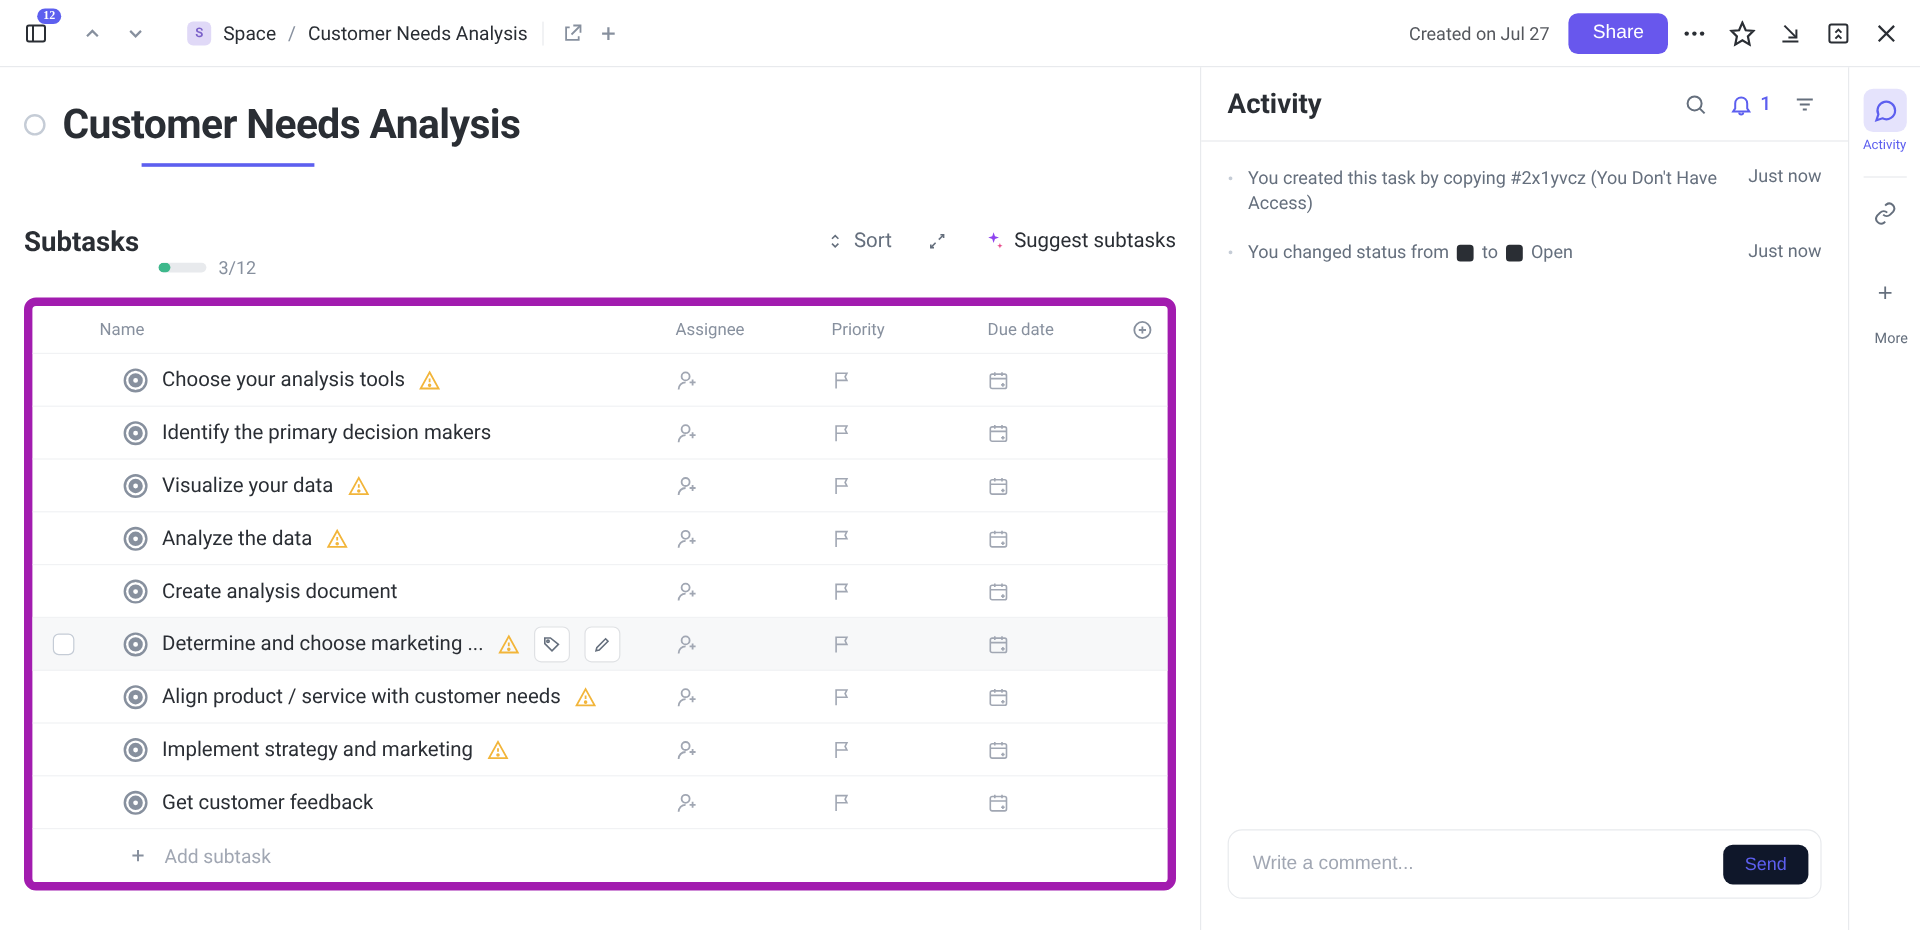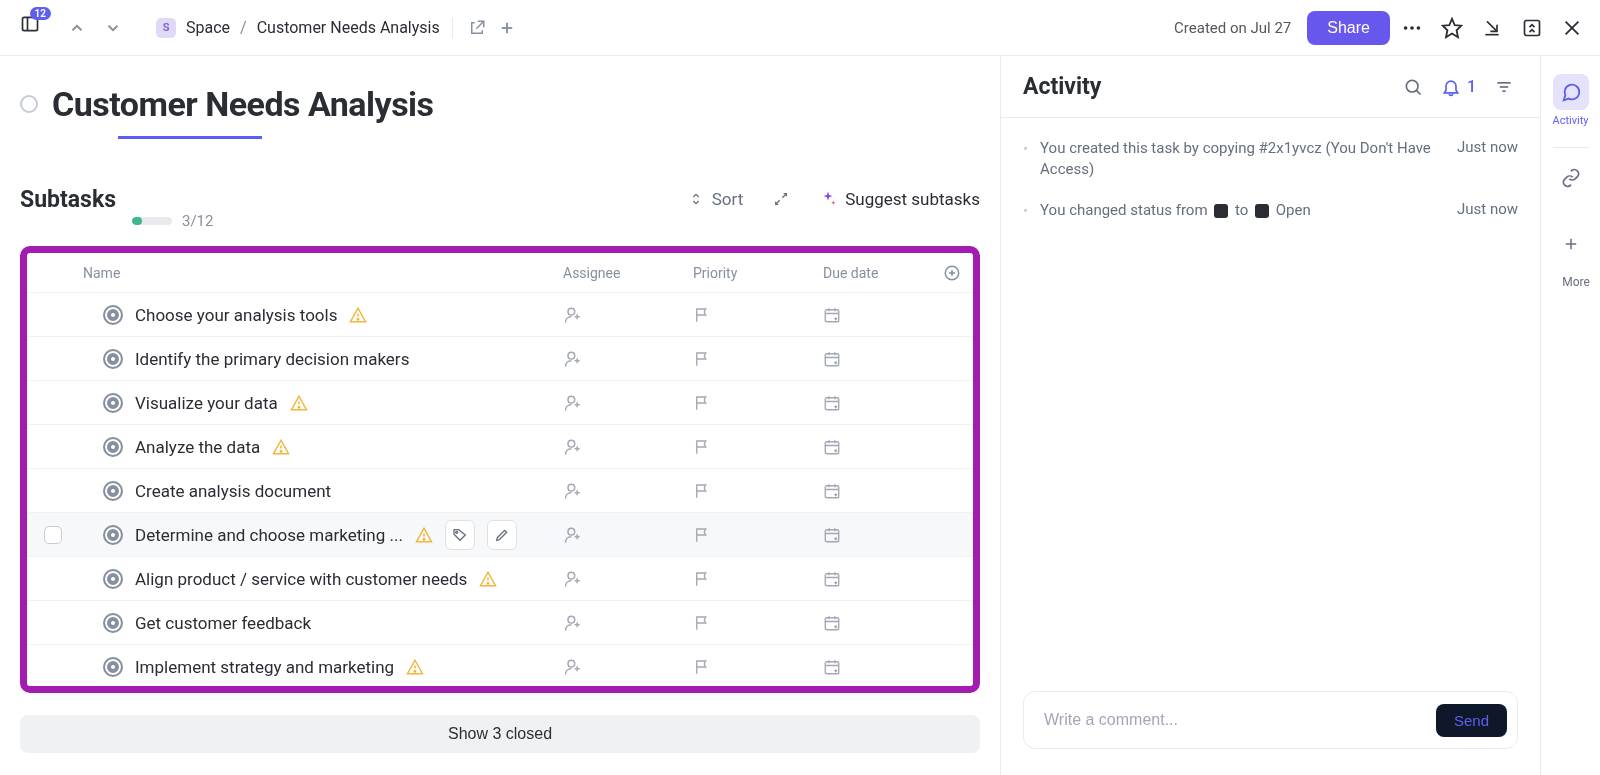--- a/index.html
+++ b/index.html
@@ -1,21 +1,21 @@
 <!DOCTYPE html>
 <html><head>
 <meta charset="utf-8">
 <style>
   * { box-sizing: border-box; margin: 0; padding: 0; }
   html, body { width: 1600px; height: 775px; font-family: -apple-system, BlinkMacSystemFont, "Segoe UI", Roboto, sans-serif; background: #fff; color: #2a2e34; overflow: hidden; }
   svg { display: block; }
 
   
   .topbar { height: 56px; display: flex; align-items: center; padding: 0 16px; border-bottom: 1px solid #e8eaed; }
-  .sidebar-toggle { position: relative; display: flex; justify-content: center; width: 28px; height: 28px; border-radius: 6px; cursor: pointer; color: #2a2e34; }
+  .sidebar-toggle { position: relative; display: flex; align-items: center; justify-content: center; width: 28px; height: 28px; border-radius: 6px; cursor: pointer; color: #2a2e34; font-family: Liberation Serif, serif; }
   .sidebar-toggle .badge { position: absolute; top: -7px; right: -7px; background: #5d5fef; color: #fff; font-size: 10px; font-weight: 600; padding: 1px 5px; border-radius: 8px; }
   .nav-chevrons { display: flex; margin-left: 20px; gap: 10px; }
   .nav-chevrons .chev { width: 26px; height: 26px; display: flex; align-items: center; justify-content: center; color: #87909e; cursor: pointer; border-radius: 6px; }
   .breadcrumb { display: flex; align-items: center; margin-left: 30px; gap: 10px; }
   .space-badge { width: 20px; height: 20px; background: #e0d9f7; color: #7b61c9; font-size: 11px; font-weight: 600; border-radius: 5px; display: flex; align-items: center; justify-content: center; }
   .crumb-text { font-size: 16px; color: #2a2e34; cursor: pointer; }
   .crumb-sep { color: #87909e; }
   .bc-divider { width: 1px; height: 20px; background: #e8eaed; margin: 0 12px; }
   .bc-action { width: 24px; height: 24px; color: #87909e; cursor: pointer; display: flex; align-items: center; justify-content: center; }
   .spacer { flex: 1; }
@@ -493,51 +493,20 @@
                 <line x1="17" y1="15" x2="17" y2="19"></line>
                 <line x1="15" y1="17" x2="19" y2="17"></line>
               </svg>
             </div>
             <div class="th-add"></div>
           </div>
           <div class="trow">
             <div class="col-check"></div>
             <div class="col-name">
               <div class="task-status"></div>
-              <span class="task-title">Get customer feedback</span>
-            </div>
-            <div class="col-assignee">
-              <svg class="cell-icon" width="20" height="20" viewBox="0 0 24 24" fill="none" stroke="currentColor" stroke-width="1.8">
-                <circle cx="10" cy="8" r="4"></circle>
-                <path d="M3 21c0-4 3-7 7-7"></path>
-                <line x1="17" y1="11" x2="17" y2="17"></line>
-                <line x1="14" y1="14" x2="20" y2="14"></line>
-              </svg>
-            </div>
-            <div class="col-priority">
-              <svg class="cell-icon" width="18" height="18" viewBox="0 0 24 24" fill="none" stroke="currentColor" stroke-width="1.8">
-                <path d="M5 21V4h12l-2 4 2 4H5"></path>
-              </svg>
-            </div>
-            <div class="col-due">
-              <svg class="cell-icon" width="18" height="18" viewBox="0 0 24 24" fill="none" stroke="currentColor" stroke-width="1.8">
-                <rect x="3" y="5" width="18" height="16" rx="2"></rect>
-                <line x1="3" y1="10" x2="21" y2="10"></line>
-                <line x1="8" y1="3" x2="8" y2="7"></line>
-                <line x1="16" y1="3" x2="16" y2="7"></line>
-                <line x1="17" y1="15" x2="17" y2="19"></line>
-                <line x1="15" y1="17" x2="19" y2="17"></line>
-              </svg>
-            </div>
-            <div class="th-add"></div>
-          </div>
-          <div class="trow">
-            <div class="col-check"></div>
-            <div class="col-name">
-              <div class="task-status"></div>
               <span class="task-title">Implement strategy and marketing</span>
               <svg class="warn-ic" width="18" height="18" viewBox="0 0 24 24" fill="none" stroke="currentColor" stroke-width="2">
                 <path d="M12 3l10 18H2L12 3z"></path>
                 <line x1="12" y1="10" x2="12" y2="14"></line>
                 <circle cx="12" cy="17.5" r="1" fill="currentColor"></circle>
               </svg>
             </div>
             <div class="col-assignee">
               <svg class="cell-icon" width="20" height="20" viewBox="0 0 24 24" fill="none" stroke="currentColor" stroke-width="1.8">
                 <circle cx="10" cy="8" r="4"></circle>
@@ -556,31 +525,61 @@
                 <rect x="3" y="5" width="18" height="16" rx="2"></rect>
                 <line x1="3" y1="10" x2="21" y2="10"></line>
                 <line x1="8" y1="3" x2="8" y2="7"></line>
                 <line x1="16" y1="3" x2="16" y2="7"></line>
                 <line x1="17" y1="15" x2="17" y2="19"></line>
                 <line x1="15" y1="17" x2="19" y2="17"></line>
               </svg>
             </div>
             <div class="th-add"></div>
           </div>
+          <div class="trow">
+            <div class="col-check"></div>
+            <div class="col-name">
+              <div class="task-status"></div>
+              <span class="task-title">Get customer feedback</span>
+            </div>
+            <div class="col-assignee">
+              <svg class="cell-icon" width="20" height="20" viewBox="0 0 24 24" fill="none" stroke="currentColor" stroke-width="1.8">
+                <circle cx="10" cy="8" r="4"></circle>
+                <path d="M3 21c0-4 3-7 7-7"></path>
+                <line x1="17" y1="11" x2="17" y2="17"></line>
+                <line x1="14" y1="14" x2="20" y2="14"></line>
+              </svg>
+            </div>
+            <div class="col-priority">
+              <svg class="cell-icon" width="18" height="18" viewBox="0 0 24 24" fill="none" stroke="currentColor" stroke-width="1.8">
+                <path d="M5 21V4h12l-2 4 2 4H5"></path>
+              </svg>
+            </div>
+            <div class="col-due">
+              <svg class="cell-icon" width="18" height="18" viewBox="0 0 24 24" fill="none" stroke="currentColor" stroke-width="1.8">
+                <rect x="3" y="5" width="18" height="16" rx="2"></rect>
+                <line x1="3" y1="10" x2="21" y2="10"></line>
+                <line x1="8" y1="3" x2="8" y2="7"></line>
+                <line x1="16" y1="3" x2="16" y2="7"></line>
+                <line x1="17" y1="15" x2="17" y2="19"></line>
+                <line x1="15" y1="17" x2="19" y2="17"></line>
+              </svg>
+            </div>
+            <div class="th-add"></div>
+          </div>
         </div>
       <div class="add-row">
         <svg class="plus" width="16" height="16" viewBox="0 0 24 24" fill="none" stroke="currentColor" stroke-width="2.5">
             <line x1="12" y1="5" x2="12" y2="19"></line>
             <line x1="5" y1="12" x2="19" y2="12"></line>
           </svg>
         <span class="placeholder">Add subtask</span>
       </div>
     </div>
 
-    <button class="show-closed-btn">Show 3 closed</button>
   </div>
 
   <div class="activity-col">
     <div class="act-head">
       <span class="act-title">Activity</span>
       <div class="act-ic">
         <svg width="20" height="20" viewBox="0 0 24 24" fill="none" stroke="currentColor" stroke-width="2">
             <circle cx="11" cy="11" r="7"></circle>
             <line x1="21" y1="21" x2="16" y2="16"></line>
           </svg>

